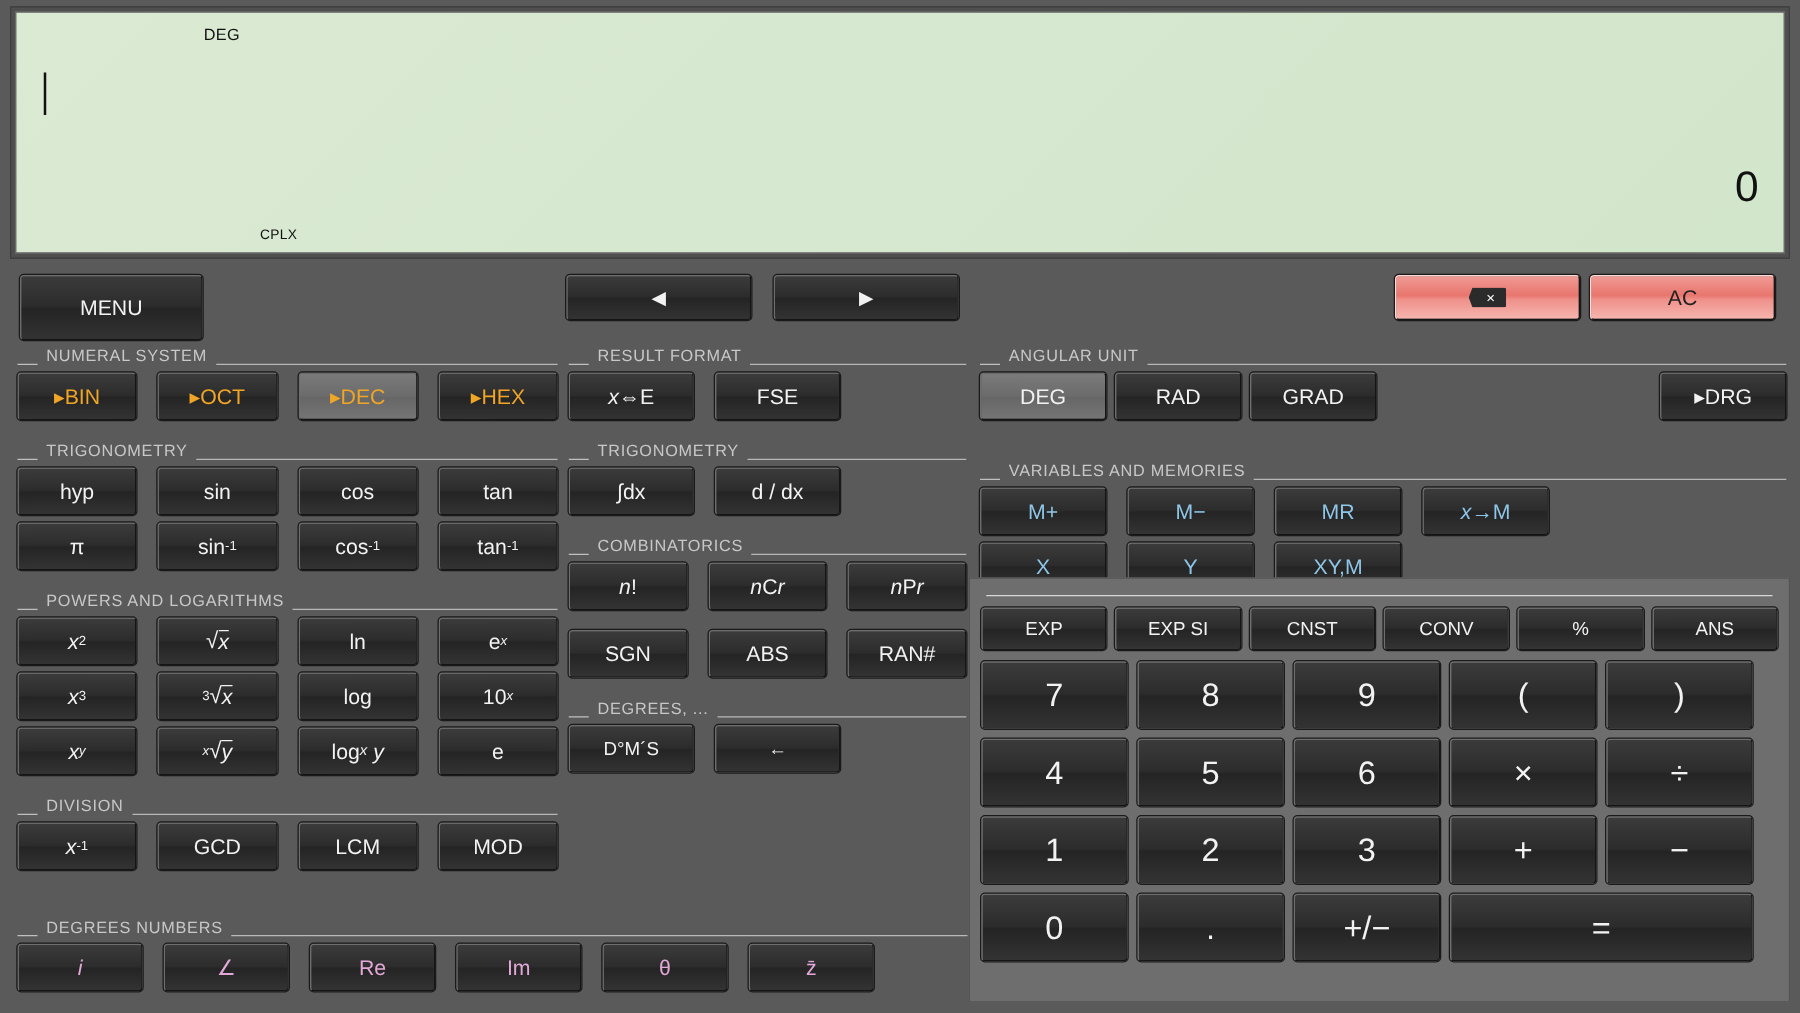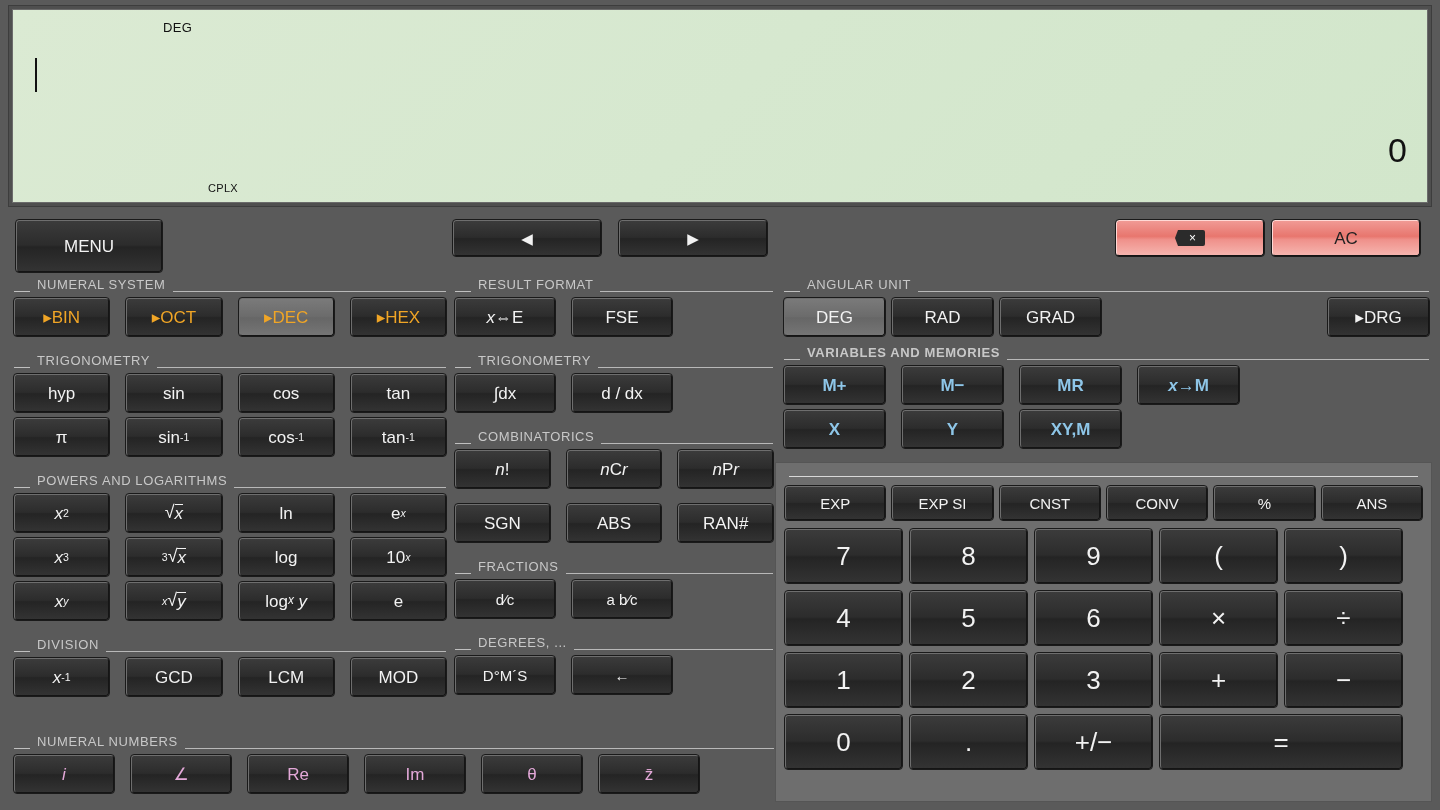--- a/index.html
+++ b/index.html
@@ -245,21 +245,21 @@
         </div>
       <div class="btn">GCD</div>
       <div class="btn">LCM</div>
       <div class="btn">MOD</div>
     </div>
   </div>
 </div>
 
 <div style="position:absolute; left:14px; top:733px; width:760px;">
   <div class="sec-head">
-    <span>NUMERAL NUMBERS</span>
+    <span>DEGREES NUMBERS</span>
     <span class="rule"></span>
   </div>
   <div class="row" style="margin-top:6px;">
     <div class="btn pink" style="width:100px;height:38px;">
         <span class="it">i</span>
       </div>
     <div class="btn pink" style="width:100px;height:38px;">∠</div>
     <div class="btn pink" style="width:100px;height:38px;">Re</div>
     <div class="btn pink" style="width:100px;height:38px;">Im</div>
     <div class="btn pink" style="width:100px;height:38px;">θ</div>
@@ -304,30 +304,20 @@
   </div>
 
   <div class="grp" style="margin-top:16px;">
     <div class="row">
       <div class="btn">SGN</div>
       <div class="btn">ABS</div>
       <div class="btn">RAN#</div>
     </div>
   </div>
 
-  <div class="grp" style="margin-top:16px;">
-    <div class="sec-head">
-      <span>FRACTIONS</span>
-      <span class="rule"></span>
-    </div>
-    <div class="row">
-      <div class="btn small">d⁄c</div>
-      <div class="btn small">a b⁄c</div>
-    </div>
-  </div>
 
   <div class="grp" style="margin-top:16px;">
     <div class="sec-head">
       <span>DEGREES, ...</span>
       <span class="rule"></span>
     </div>
     <div class="row">
       <div class="btn small">D°M´S</div>
       <div class="btn small">←</div>
     </div>
@@ -342,21 +332,21 @@
       <span class="rule"></span>
     </div>
     <div id="angular-row" style="margin-top:6px;">
       <div class="btn active">DEG</div>
       <div class="btn">RAD</div>
       <div class="btn">GRAD</div>
       <div class="btn" id="drg-button">▸DRG</div>
     </div>
   </div>
 
-  <div class="grp" style="margin-top:8px;font-weight:bold;">
+  <div class="grp" style="margin-top:32px;">
     <div class="sec-head">
       <span>VARIABLES AND MEMORIES</span>
       <span class="rule"></span>
     </div>
     <div class="row" style="margin-top:6px;">
       <div class="btn blue">M+</div>
       <div class="btn blue">M−</div>
       <div class="btn blue">MR</div>
       <div class="btn blue"><span class="it">x</span>→M</div>
     </div>

